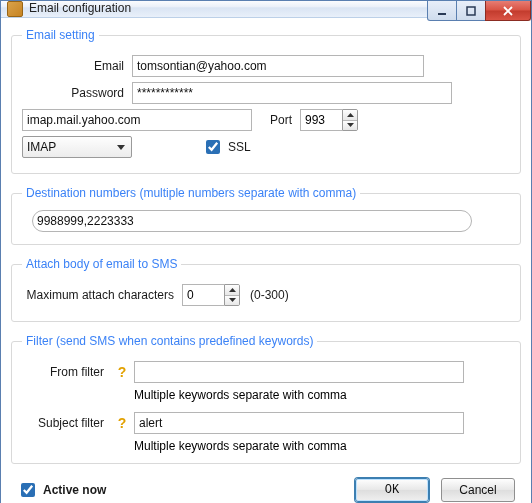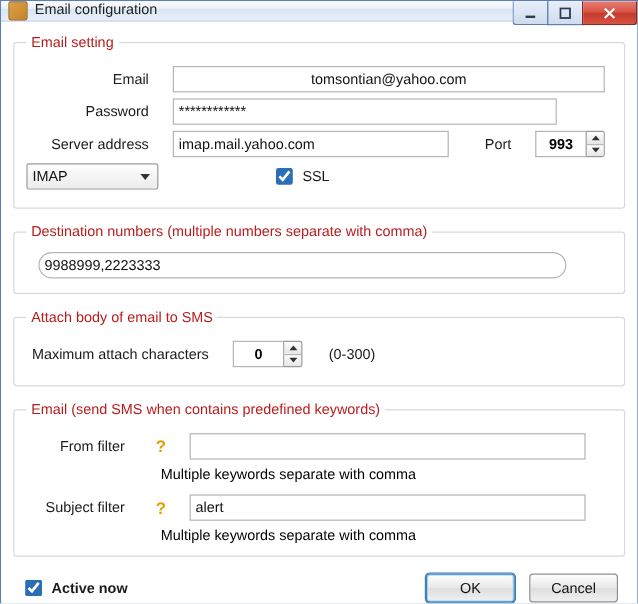--- a/index.html
+++ b/index.html
@@ -81,28 +81,27 @@
   }
 
   fieldset.group {
     border: 1px solid #d9d9d9;
     border-radius: 3px;
     margin: 4px 0 8px 0;
     padding: 8px 10px 10px 10px;
   }
   fieldset.group > legend {
     padding: 0 4px;
-    color: #b91c1c;
+    color: #3b82f6;
   }
 
   .row {
     display: flex;
     align-items: center;
     margin: 5px 0;
-    gap: 12px;
   }
   .label {
     text-align: right;
     padding-right: 8px;
     color: #1a1a1a;
   }
   .label.w110 { width: 110px; }
   .label.w160 { width: 160px; }
   .label.w90  { width: 90px; }
 
@@ -139,27 +138,26 @@
     pointer-events: none;
   }
 
   .spinner {
     display: inline-flex;
     align-items: stretch;
     height: 22px;
   }
   .spinner input {
     width: 42px;
-    text-align: center;
+    text-align: left;
     border: 1px solid #b5b5b5;
     border-right: none;
     padding: 2px 4px;
     font-family: inherit;
     font-size: 12px;
-    font-weight: bold;
   }
   .spinner .arrows {
     display: flex;
     flex-direction: column;
     width: 16px;
     border: 1px solid #9a9a9a;
     border-radius: 0 2px 2px 0;
     overflow: hidden;
   }
   .spinner .arrows div {
@@ -208,20 +206,21 @@
     background: linear-gradient(to bottom,#fefefe,#e8e8e8 48%,#dedede 52%,#f0f0f0);
     font-family: inherit;
     font-size: 12px;
     padding: 0 14px;
     margin-left: 12px;
     color: #111;
   }
   .btn.focus {
     box-shadow: 0 0 0 1px #3c7fb1, inset 0 0 0 1px #bde2ff;
     border-color: #3c7fb1;
+    font-family: Liberation Mono, monospace;
   }
   .active-now { font-weight: bold; }
 </style>
 </head>
 <body>
 
 <div class="window">
 
   <div class="titlebar">
     <div class="appicon"></div>
@@ -245,30 +244,29 @@
     </div>
   </div>
 
   <div class="client">
 
     <fieldset class="group">
       <legend>Email setting</legend>
 
       <div class="row">
         <div class="label w110">Email</div>
-        <input class="tb" style="width: 360px; text-align: center;" value="tomsontian@yahoo.com">
+        <input class="tb" style="width: 292px;" value="tomsontian@yahoo.com">
       </div>
 
       <div class="row">
         <div class="label w110">Password</div>
         <input class="tb" style="width: 320px;" value="************">
       </div>
 
       <div class="row">
-        <div class="label w110">Server address</div>
         <input class="tb" style="width: 230px;" value="imap.mail.yahoo.com">
         <div class="label" style="width:48px;text-align:right">Port</div>
         <div class="spinner">
           <input value="993" style="">
           <div class="arrows">
             <div>
                 <svg viewBox="0 0 7 4">
                   <path d="M0 4 L3.5 0 L7 4 Z" fill="#333"></path>
                 </svg>
               </div>
@@ -319,21 +317,21 @@
                   <path d="M0 0 L3.5 4 L7 0 Z" fill="#333"></path>
                 </svg>
               </div>
           </div>
         </div>
         <span style="margin-left:10px">(0-300)</span>
       </div>
     </fieldset>
 
     <fieldset class="group">
-      <legend>Email (send SMS when contains predefined keywords)</legend>
+      <legend>Filter (send SMS when contains predefined keywords)</legend>
 
       <div class="row">
         <div class="label w90">From filter</div>
         <span class="help-icon">?</span>
         <input class="tb" style="width: 330px;" value="">
       </div>
       <div class="hint" style="margin-left:112px">Multiple keywords separate with comma</div>
 
       <div class="row" style="margin-top:10px">
         <div class="label w90">Subject filter</div>

